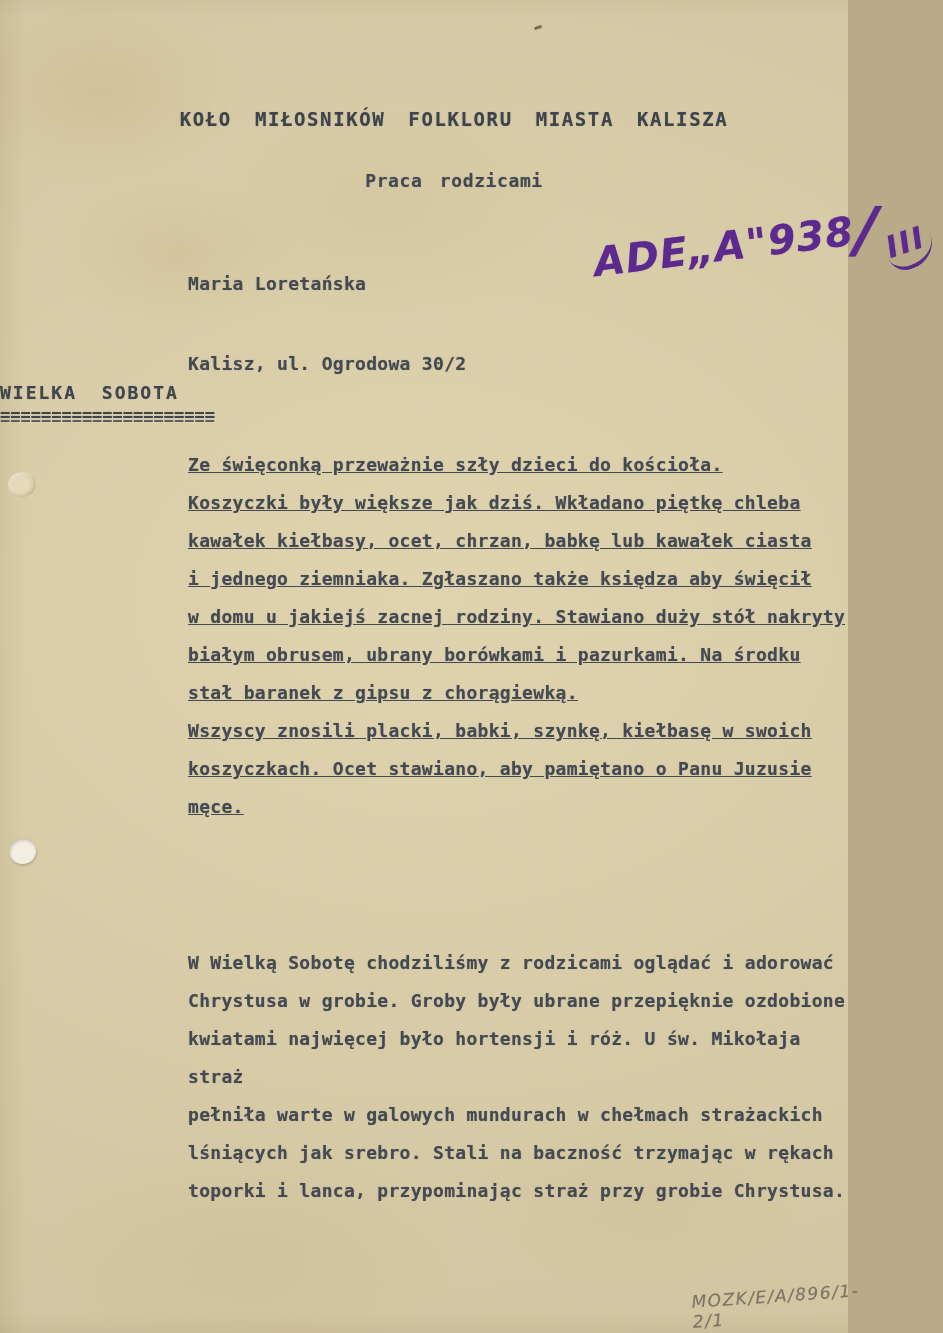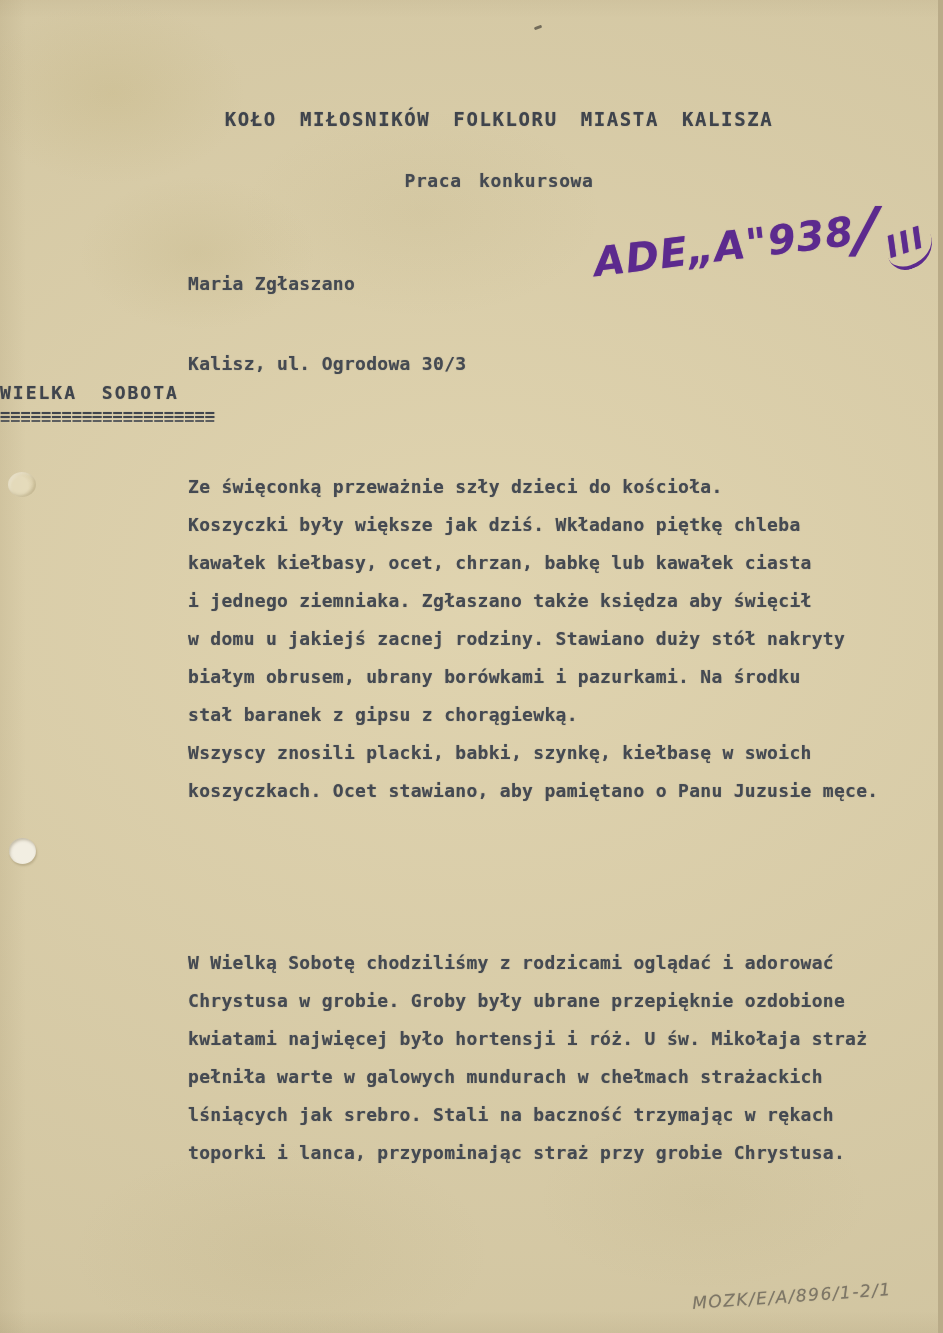--- a/index.html
+++ b/index.html
@@ -4,21 +4,21 @@
 <style>
   html,body{margin:0;padding:0;}
   body{
     width:943px;height:1333px;
     background:#b9ab88;
     font-family:"DejaVu Sans Mono","Liberation Mono",monospace;
     overflow:hidden;
   }
   .page{
     position:relative;
-    width:938px;height:1333px;
+    width:848px;height:1333px;
     background:
       radial-gradient(190px 130px at 12% 7%,  rgba(168,148,78,.14), rgba(168,148,78,0) 70%),
       radial-gradient(170px 110px at 21% 19%, rgba(160,142,80,.12), rgba(160,142,80,0) 70%),
       radial-gradient(260px 150px at 45% 16%, rgba(150,135,80,.07), rgba(150,135,80,0) 70%),
       radial-gradient(300px 160px at 30% 94%, rgba(150,135,80,.08), rgba(150,135,80,0) 70%),
       radial-gradient(240px 130px at 75% 90%, rgba(150,135,80,.06), rgba(150,135,80,0) 70%),
       radial-gradient(1200px 900px at 50% 45%, rgba(255,250,230,.10), rgba(0,0,0,.05) 95%),
       linear-gradient(90deg, rgba(120,100,60,.10) 0, rgba(120,100,60,0) 26px),
       linear-gradient(0deg,  rgba(120,100,60,.08) 0, rgba(120,100,60,0) 22px),
       linear-gradient(180deg, rgba(120,100,60,.06) 0, rgba(120,100,60,0) 18px),
@@ -64,21 +64,21 @@
   }
   .doc-heading .underline-row{
     display:block;
     letter-spacing:0;
     word-spacing:0;
     font-size:17px;
     line-height:14px;
     text-shadow:0 4px 0 rgba(69,74,82,.85), 0 0 1px rgba(69,74,82,.5);
   }
   .para{left:188px;max-width:730px;}
-  .para-1{top:468px;}
+  .para-1{top:446px;text-decoration:underline;}
   .para-2{top:802px;}
   .para-3{top:944px;}
 
   
   .annotation{
     position:absolute;
     top:198px;left:592px;
     transform:rotate(-7deg);
     color:#5c2a8e;
     font-family:"DejaVu Sans","Liberation Sans",sans-serif;
@@ -143,25 +143,25 @@
     opacity:.8;
   }
 </style>
 </head>
 <body>
 
 <div class="page">
 
   <div class="typed org-title">KOŁO MIŁOSNIKÓW FOLKLORU MIASTA KALISZA</div>
 
-  <div class="typed subtitle">Praca konkursowa</div>
+  <div class="typed subtitle">Praca rodzicami</div>
 
   <div class="typed author">
-    <div>Maria Zgłaszano</div>
-    <div>Kalisz, ul. Ogrodowa 30/3</div>
+    <div>Maria Loretańska</div>
+    <div>Kalisz, ul. Ogrodowa 30/2</div>
   </div>
 
   <div class="annotation">
     <span class="ann-main">ADE„A"938</span><span class="ann-slash">/</span><span class="ann-roman">III</span>
   </div>
 
   <div class="typed doc-heading">
     <span>WIELKA SOBOTA</span>
     <span class="underline-row">=====================</span>
   </div>

